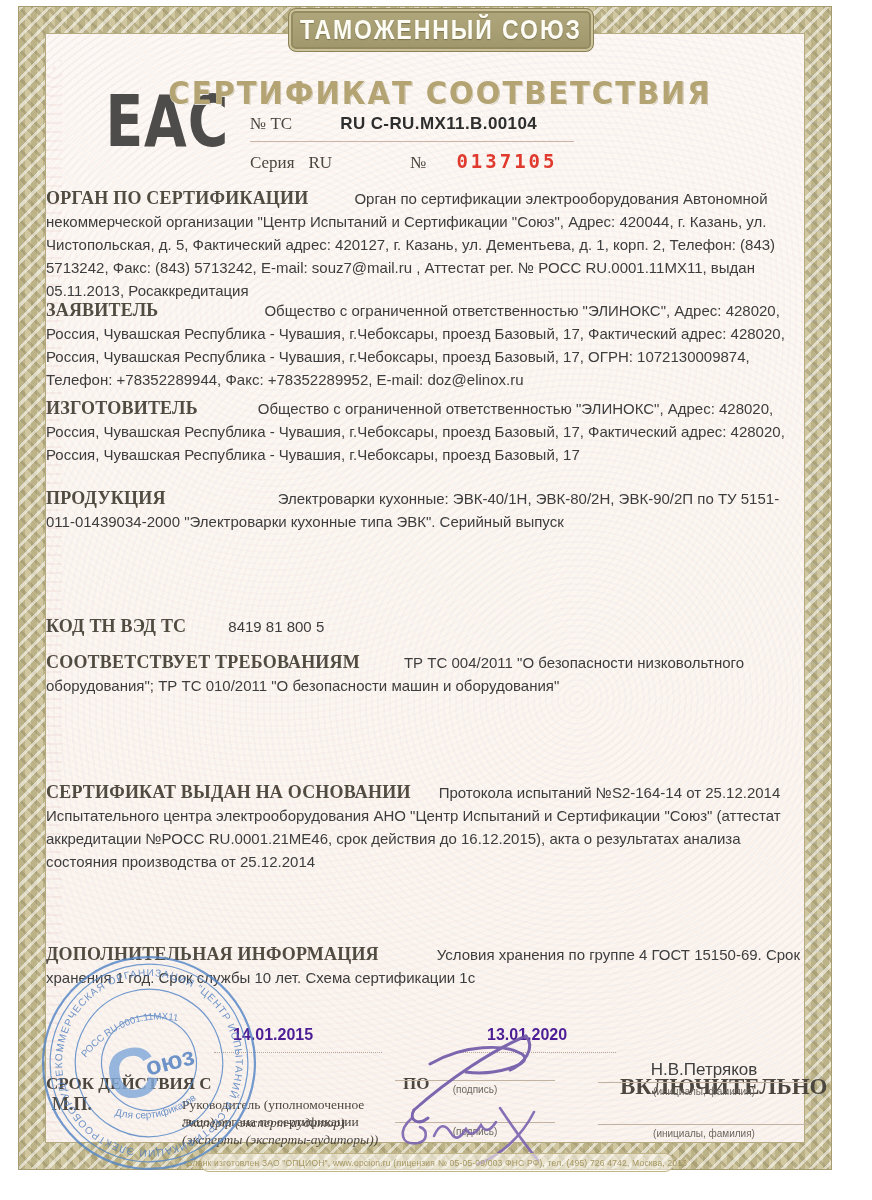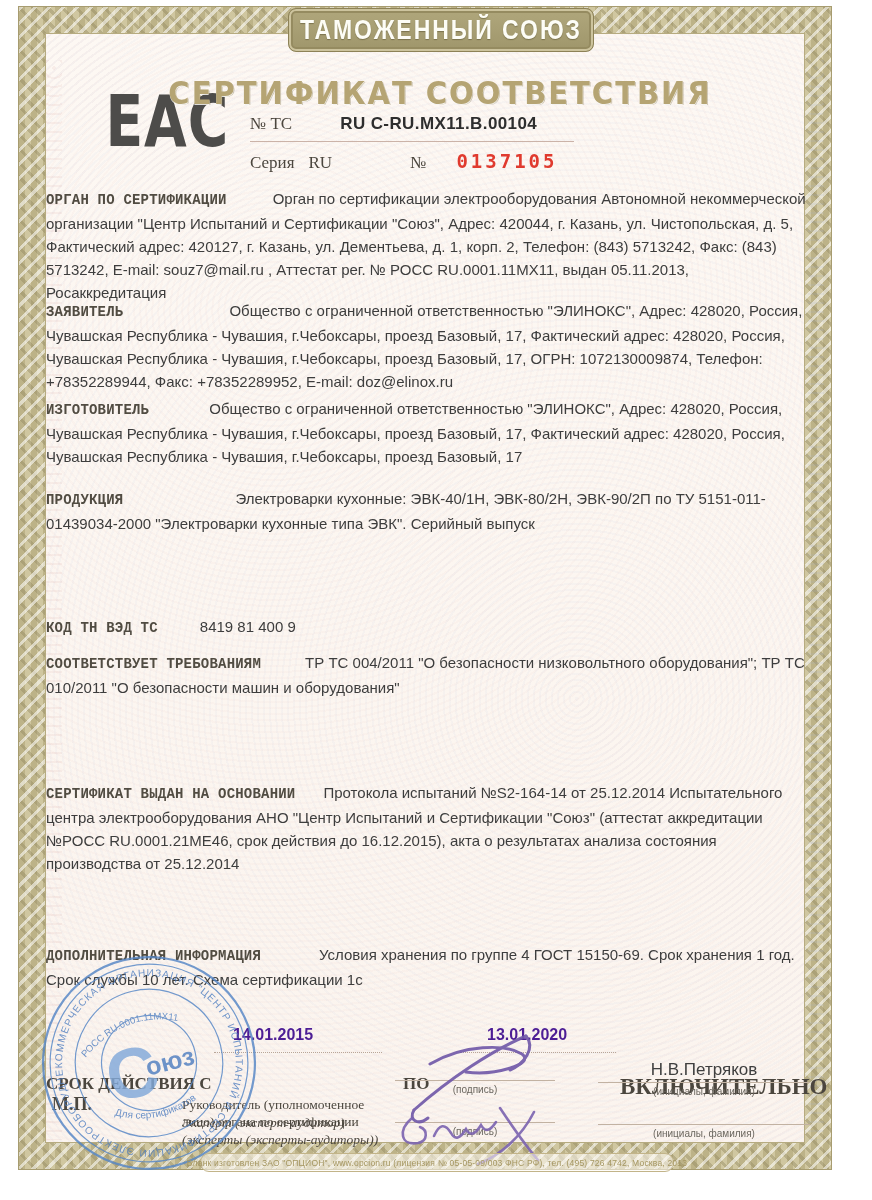--- a/index.html
+++ b/index.html
@@ -42,21 +42,21 @@
   .no-row .lbl{font-family:"Liberation Serif",serif;color:#4b463e;}
   .no-row .val{margin-left:48px;color:#2e2e2e;font-weight:600;letter-spacing:.4px;}
   .no-underline{position:absolute;left:250px;top:141px;width:324px;border-bottom:1px solid #cbb3a8;}
   .series-row{position:absolute;left:250px;top:150px;font-size:17px;font-family:"Liberation Serif",serif;color:#4b463e;}
   .series-row .reg{margin-left:14px;}
   .series-row .nsign{margin-left:78px;}
   .series-row .num{margin-left:30px;color:#e03a2e;font-family:"DejaVu Sans Mono",monospace;
       font-weight:bold;font-size:19px;letter-spacing:3px;}
   
   .sec{position:absolute;left:46px;width:762px;font-size:15px;line-height:23px;color:#3d3d3d;}
-  .sec .h{font-family:Liberation Mono, monospace;font-weight:bold;font-size:14px;color:#514c42;letter-spacing:.2px;text-align:center;}
+  .sec .h{font-family:Liberation Serif, serif;font-weight:bold;font-size:18px;color:#514c42;letter-spacing:.2px;text-align:center;}
   .sec .g{display:inline-block;height:1px;}
   .g1{width:46px}.g2{width:106px}.g3{width:60px}.g4{width:112px}
   .g5{width:42px}.g6{width:44px}.g7{width:28px}.g8{width:58px}
   .s1{top:172px}.s2{top:284px}.s3{top:382px}.s4{top:472px}
   .s5{top:600px}.s6{top:636px}.s7{top:766px}.s8{top:928px}
   
   .val-row{position:absolute;top:1026px;left:0;width:872px;font-size:16px;}
   .vlbl{position:absolute;font-family:"Liberation Serif",serif;font-weight:bold;color:#4b463e;white-space:nowrap;margin-top:48px;}
   .vdate{position:absolute;font-weight:600;color:#4c1d95;white-space:nowrap;}
   .vline{position:absolute;border-bottom:1.5px dotted #b9a698;}
@@ -107,21 +107,21 @@
   </div>
 
   <p class="sec s1"><span class="h">ОРГАН ПО СЕРТИФИКАЦИИ</span><span class="g g1"></span><span>Орган по сертификации электрооборудования Автономной некоммерческой организации "Центр Испытаний и Сертификации "Союз", Адрес: 420044, г. Казань, ул. Чистопольская, д. 5, Фактический адрес: 420127, г. Казань, ул. Дементьева, д. 1, корп. 2, Телефон: (843) 5713242, Факс: (843) 5713242, E-mail: souz7@mail.ru , Аттестат рег. № РОСС RU.0001.11МХ11, выдан 05.11.2013, Росаккредитация</span></p>
 
   <p class="sec s2"><span class="h">ЗАЯВИТЕЛЬ</span><span class="g g2"></span><span>Общество с ограниченной ответственностью "ЭЛИНОКС", Адрес: 428020, Россия, Чувашская Республика - Чувашия, г.Чебоксары, проезд Базовый, 17, Фактический адрес: 428020, Россия, Чувашская Республика - Чувашия, г.Чебоксары, проезд Базовый, 17, ОГРН: 1072130009874, Телефон: +78352289944, Факс: +78352289952, E-mail: doz@elinox.ru</span></p>
 
   <p class="sec s3"><span class="h">ИЗГОТОВИТЕЛЬ</span><span class="g g3"></span><span>Общество с ограниченной ответственностью "ЭЛИНОКС", Адрес: 428020, Россия, Чувашская Республика - Чувашия, г.Чебоксары, проезд Базовый, 17, Фактический адрес: 428020, Россия, Чувашская Республика - Чувашия, г.Чебоксары, проезд Базовый, 17</span></p>
 
   <p class="sec s4"><span class="h">ПРОДУКЦИЯ</span><span class="g g4"></span><span>Электроварки кухонные: ЭВК-40/1Н, ЭВК-80/2Н, ЭВК-90/2П по ТУ 5151-011-01439034-2000 "Электроварки кухонные типа ЭВК". Серийный выпуск</span></p>
 
-  <p class="sec s5"><span class="h">КОД ТН ВЭД ТС</span><span class="g g5"></span><span>8419 81 400 9</span></p>
+  <p class="sec s5"><span class="h">КОД ТН ВЭД ТС</span><span class="g g5"></span><span>8419 81 800 5</span></p>
 
   <p class="sec s6"><span class="h">СООТВЕТСТВУЕТ ТРЕБОВАНИЯМ</span><span class="g g6"></span><span>ТР ТС 004/2011 "О безопасности низковольтного оборудования"; ТР ТС 010/2011 "О безопасности машин и оборудования"</span></p>
 
   <p class="sec s7"><span class="h">СЕРТИФИКАТ ВЫДАН НА ОСНОВАНИИ</span><span class="g g7"></span><span>Протокола испытаний №S2-164-14 от 25.12.2014 Испытательного центра электрооборудования АНО "Центр Испытаний и Сертификации "Союз" (аттестат аккредитации №РОСС RU.0001.21МЕ46, срок действия до 16.12.2015), акта о результатах анализа состояния производства от 25.12.2014</span></p>
 
   <p class="sec s8"><span class="h">ДОПОЛНИТЕЛЬНАЯ ИНФОРМАЦИЯ</span><span class="g g8"></span><span>Условия хранения по группе 4 ГОСТ 15150-69. Срок хранения 1 год. Срок службы 10 лет. Схема сертификации 1с</span></p>
 
   <div class="val-row">
     <span class="vlbl" style="left:46px;font-size:17px;">СРОК ДЕЙСТВИЯ С</span>
     <span class="vdate" style="left:233px;">14.01.2015</span>

